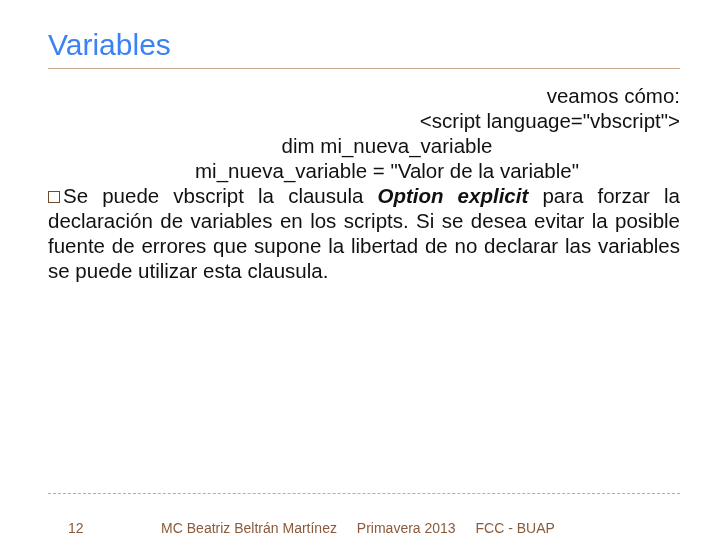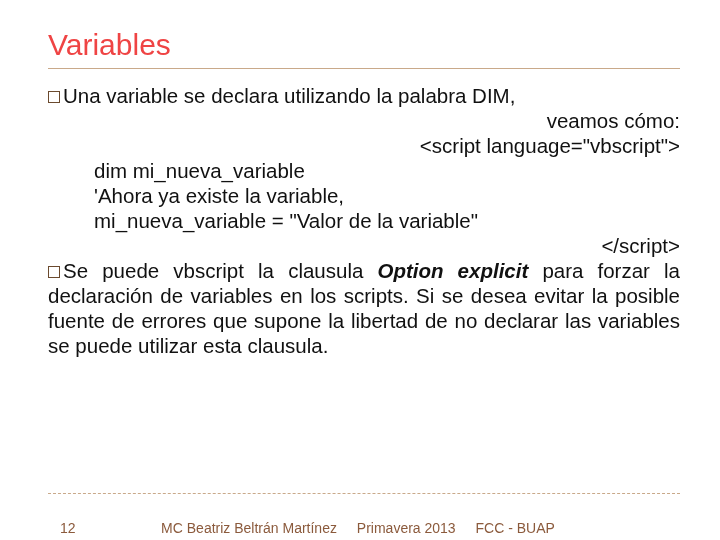--- a/index.html
+++ b/index.html
@@ -7,21 +7,21 @@
     width: 720px;
     height: 540px;
     background: #fff;
     font-family: Arial, Helvetica, sans-serif;
     padding: 28px 40px 20px 48px;
     position: relative;
     color: #111;
   }
   .title {
     font-size: 30px;
-    color: #ef4444;
+    color: #3b82f6;
     font-weight: 400;
     margin-bottom: 6px;
   }
   .title-rule {
     border: none;
     border-top: 1px solid #c9a98a;
     margin-bottom: 14px;
   }
   .content {
     font-size: 20.5px;
@@ -38,61 +38,56 @@
     border: 1.5px solid #6b4a2e;
     margin-right: 3px;
     vertical-align: 0px;
   }
   .sub {
     padding-left: 20px;
     text-align: right;
   }
   .sub2 {
     padding-left: 46px;
-    text-align: left;
+    text-align: center;
   }
   .bold { font-weight: 700; font-style: italic; }
   .footer-rule {
     border: none;
     border-top: 1px dashed #c9a98a;
     position: absolute;
     bottom: 46px;
     left: 48px;
     right: 40px;
   }
   .footer {
     position: absolute;
     bottom: 20px;
     left: 48px;
     right: 40px;
     font-size: 14px;
     color: #8b5a3c;
   }
-  .footer .page { position: absolute; left: 12px; }
+  .footer .page { position: absolute; left: 20px; }
   .footer .center { position: absolute; left: 0; right: 12px; text-align: center; }
   .footer .center span { margin: 0 8px; }
 </style>
 </head>
 <body>
 
 <h1 class="title">Variables</h1>
 <hr class="title-rule">
 
 <div class="content">
 
-  <div class="bullet-row">
-    <span class="bullet"></span><span>Una variable se declara utilizando la palabra DIM, </span>
-  </div>
   <div class="sub">veamos cómo:</div>
 
   <div class="sub">&lt;script language="vbscript"&gt;</div>
   <div class="sub2">dim mi_nueva_variable</div>
-  <div class="sub2">'Ahora ya existe la variable,</div>
   <div class="sub2">mi_nueva_variable = "Valor de la variable"</div>
-  <div class="sub">&lt;/script&gt;</div>
 
   <div class="bullet-row" style="text-align:justify">
     <span class="bullet"></span><span>Se puede vbscript la clausula </span><span class="bold">Option explicit</span><span> para forzar la declaración de variables en los scripts. Si se desea evitar la posible fuente de errores que supone la libertad de no declarar las variables se puede utilizar esta clausula.</span>
   </div>
 
 </div>
 
 <hr class="footer-rule">
 <div class="footer">
   <span class="page">12</span>

